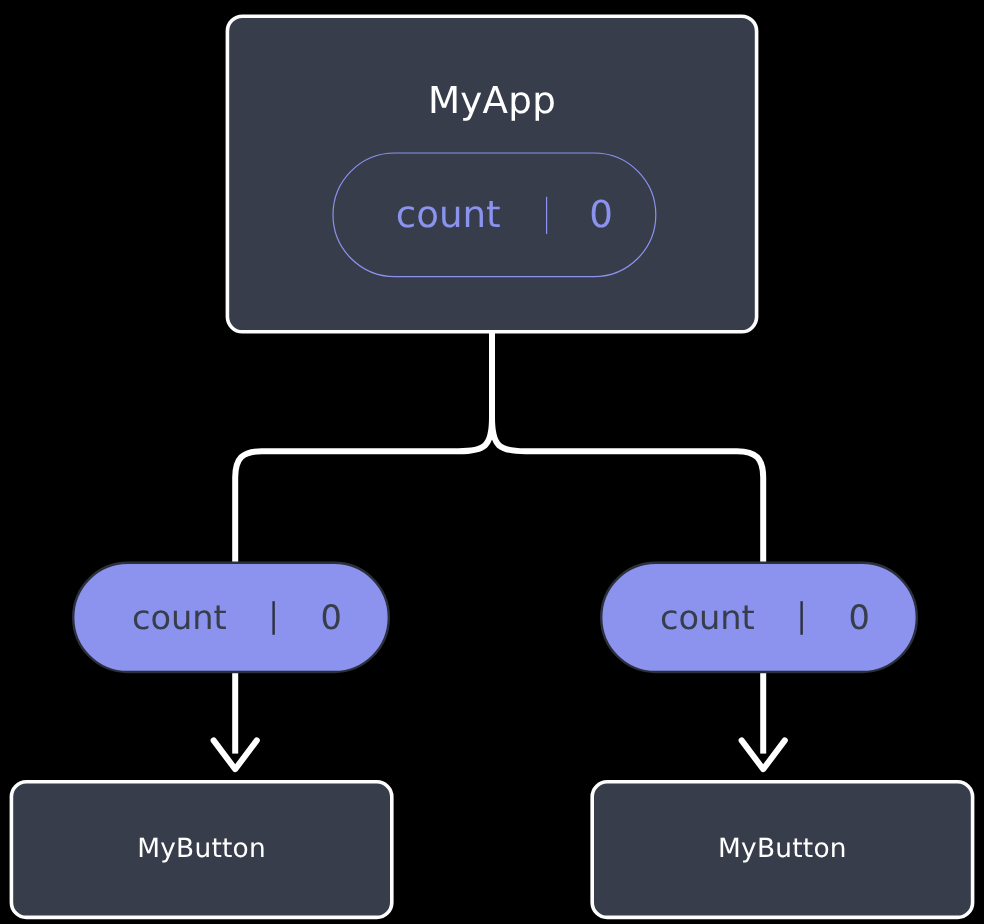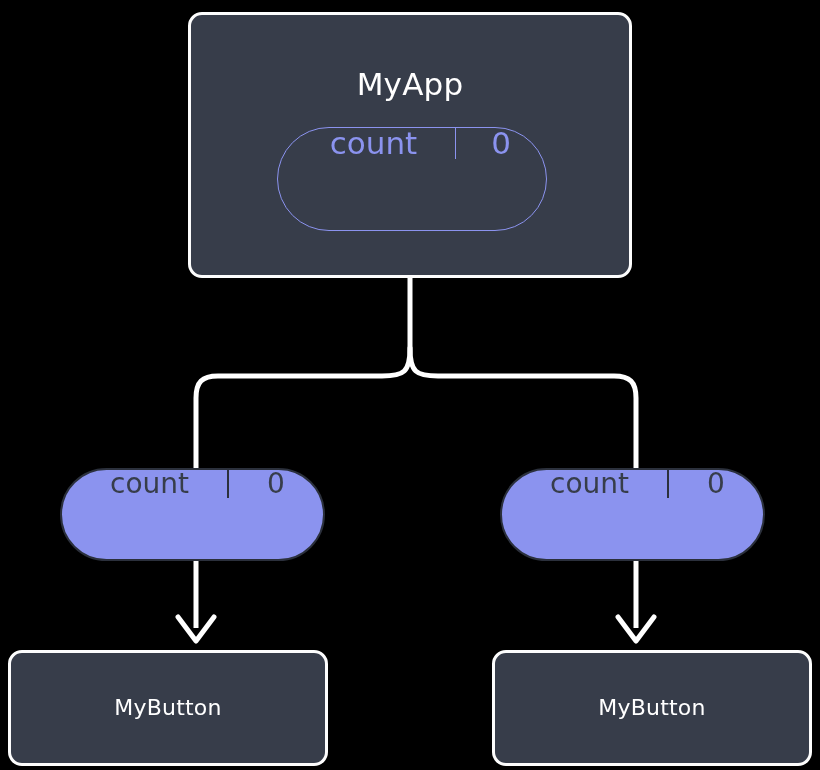--- a/index.html
+++ b/index.html
@@ -84,21 +84,21 @@
   }
   .leaf-box .component-title {
     font-size: 22px;
   }
 
   
   .state-pill {
     position: absolute;
     box-sizing: border-box;
     display: flex;
-    align-items: flex-start;
+    align-items: center;
     border-radius: 999px;
     z-index: 4;
   }
   .state-pill .pill-key,
   .state-pill .pill-value {
     display: flex;
     align-items: center;
     justify-content: center;
     box-sizing: border-box;
     line-height: 1;

